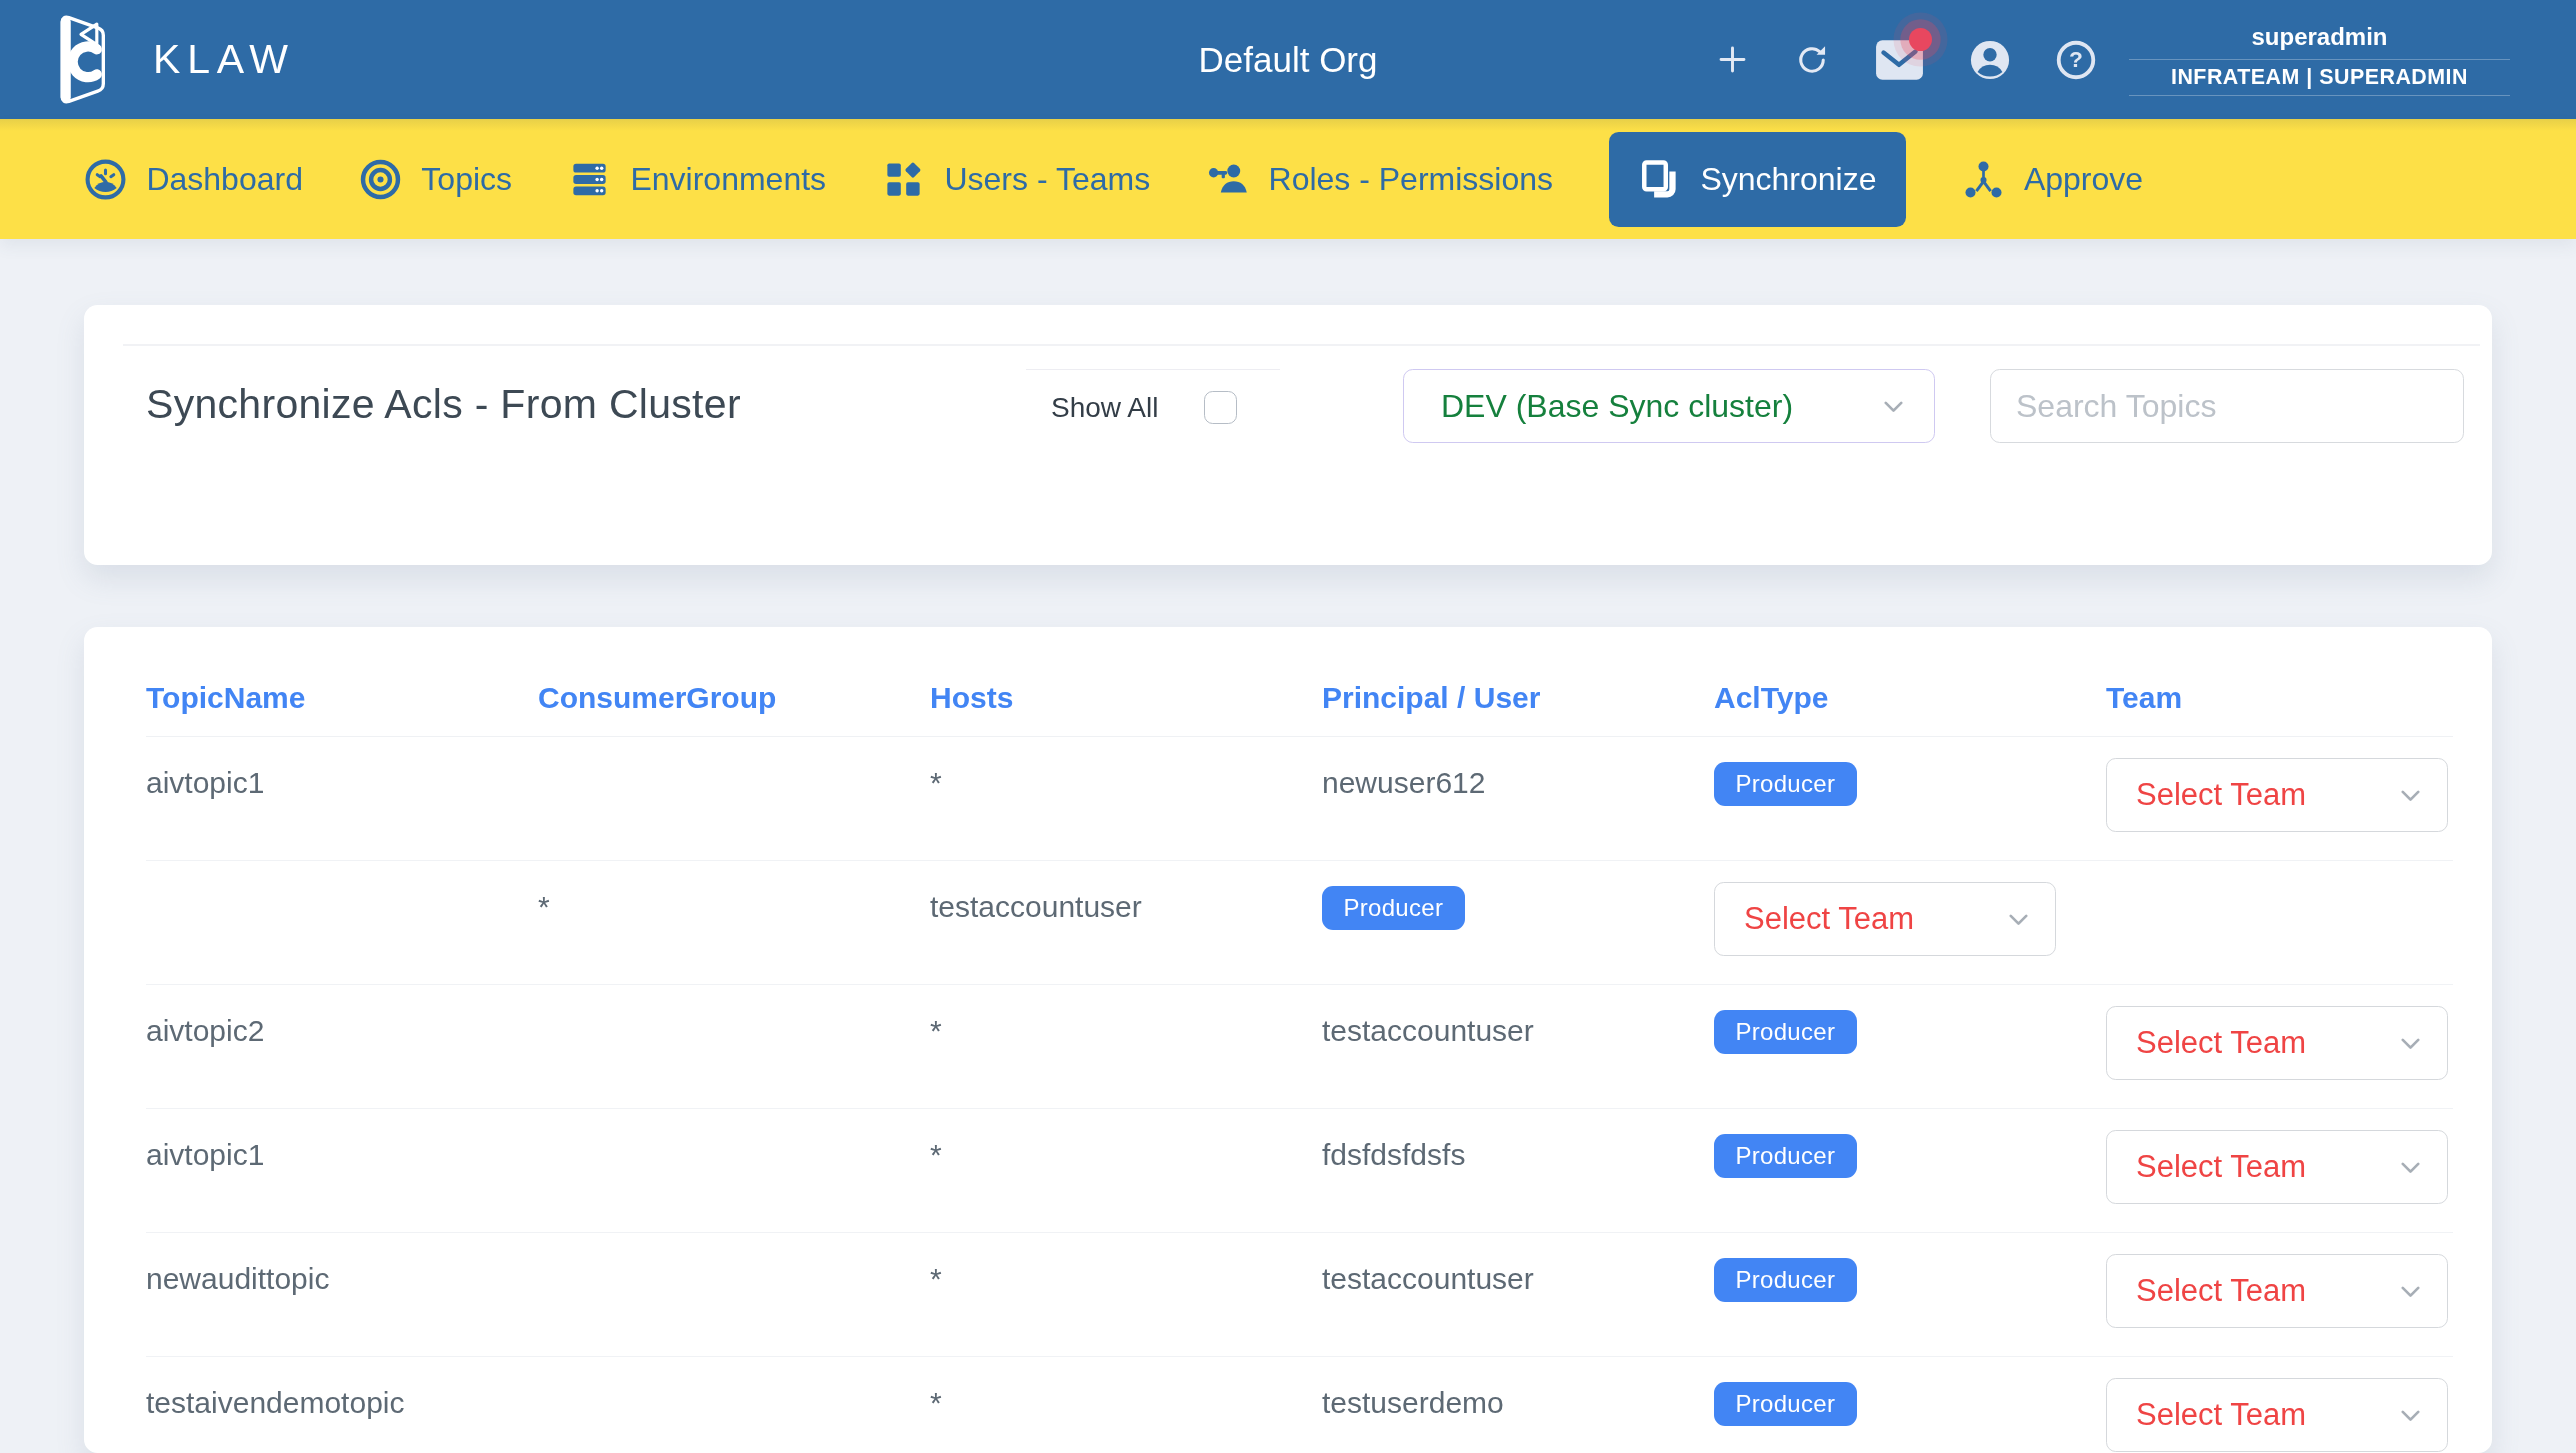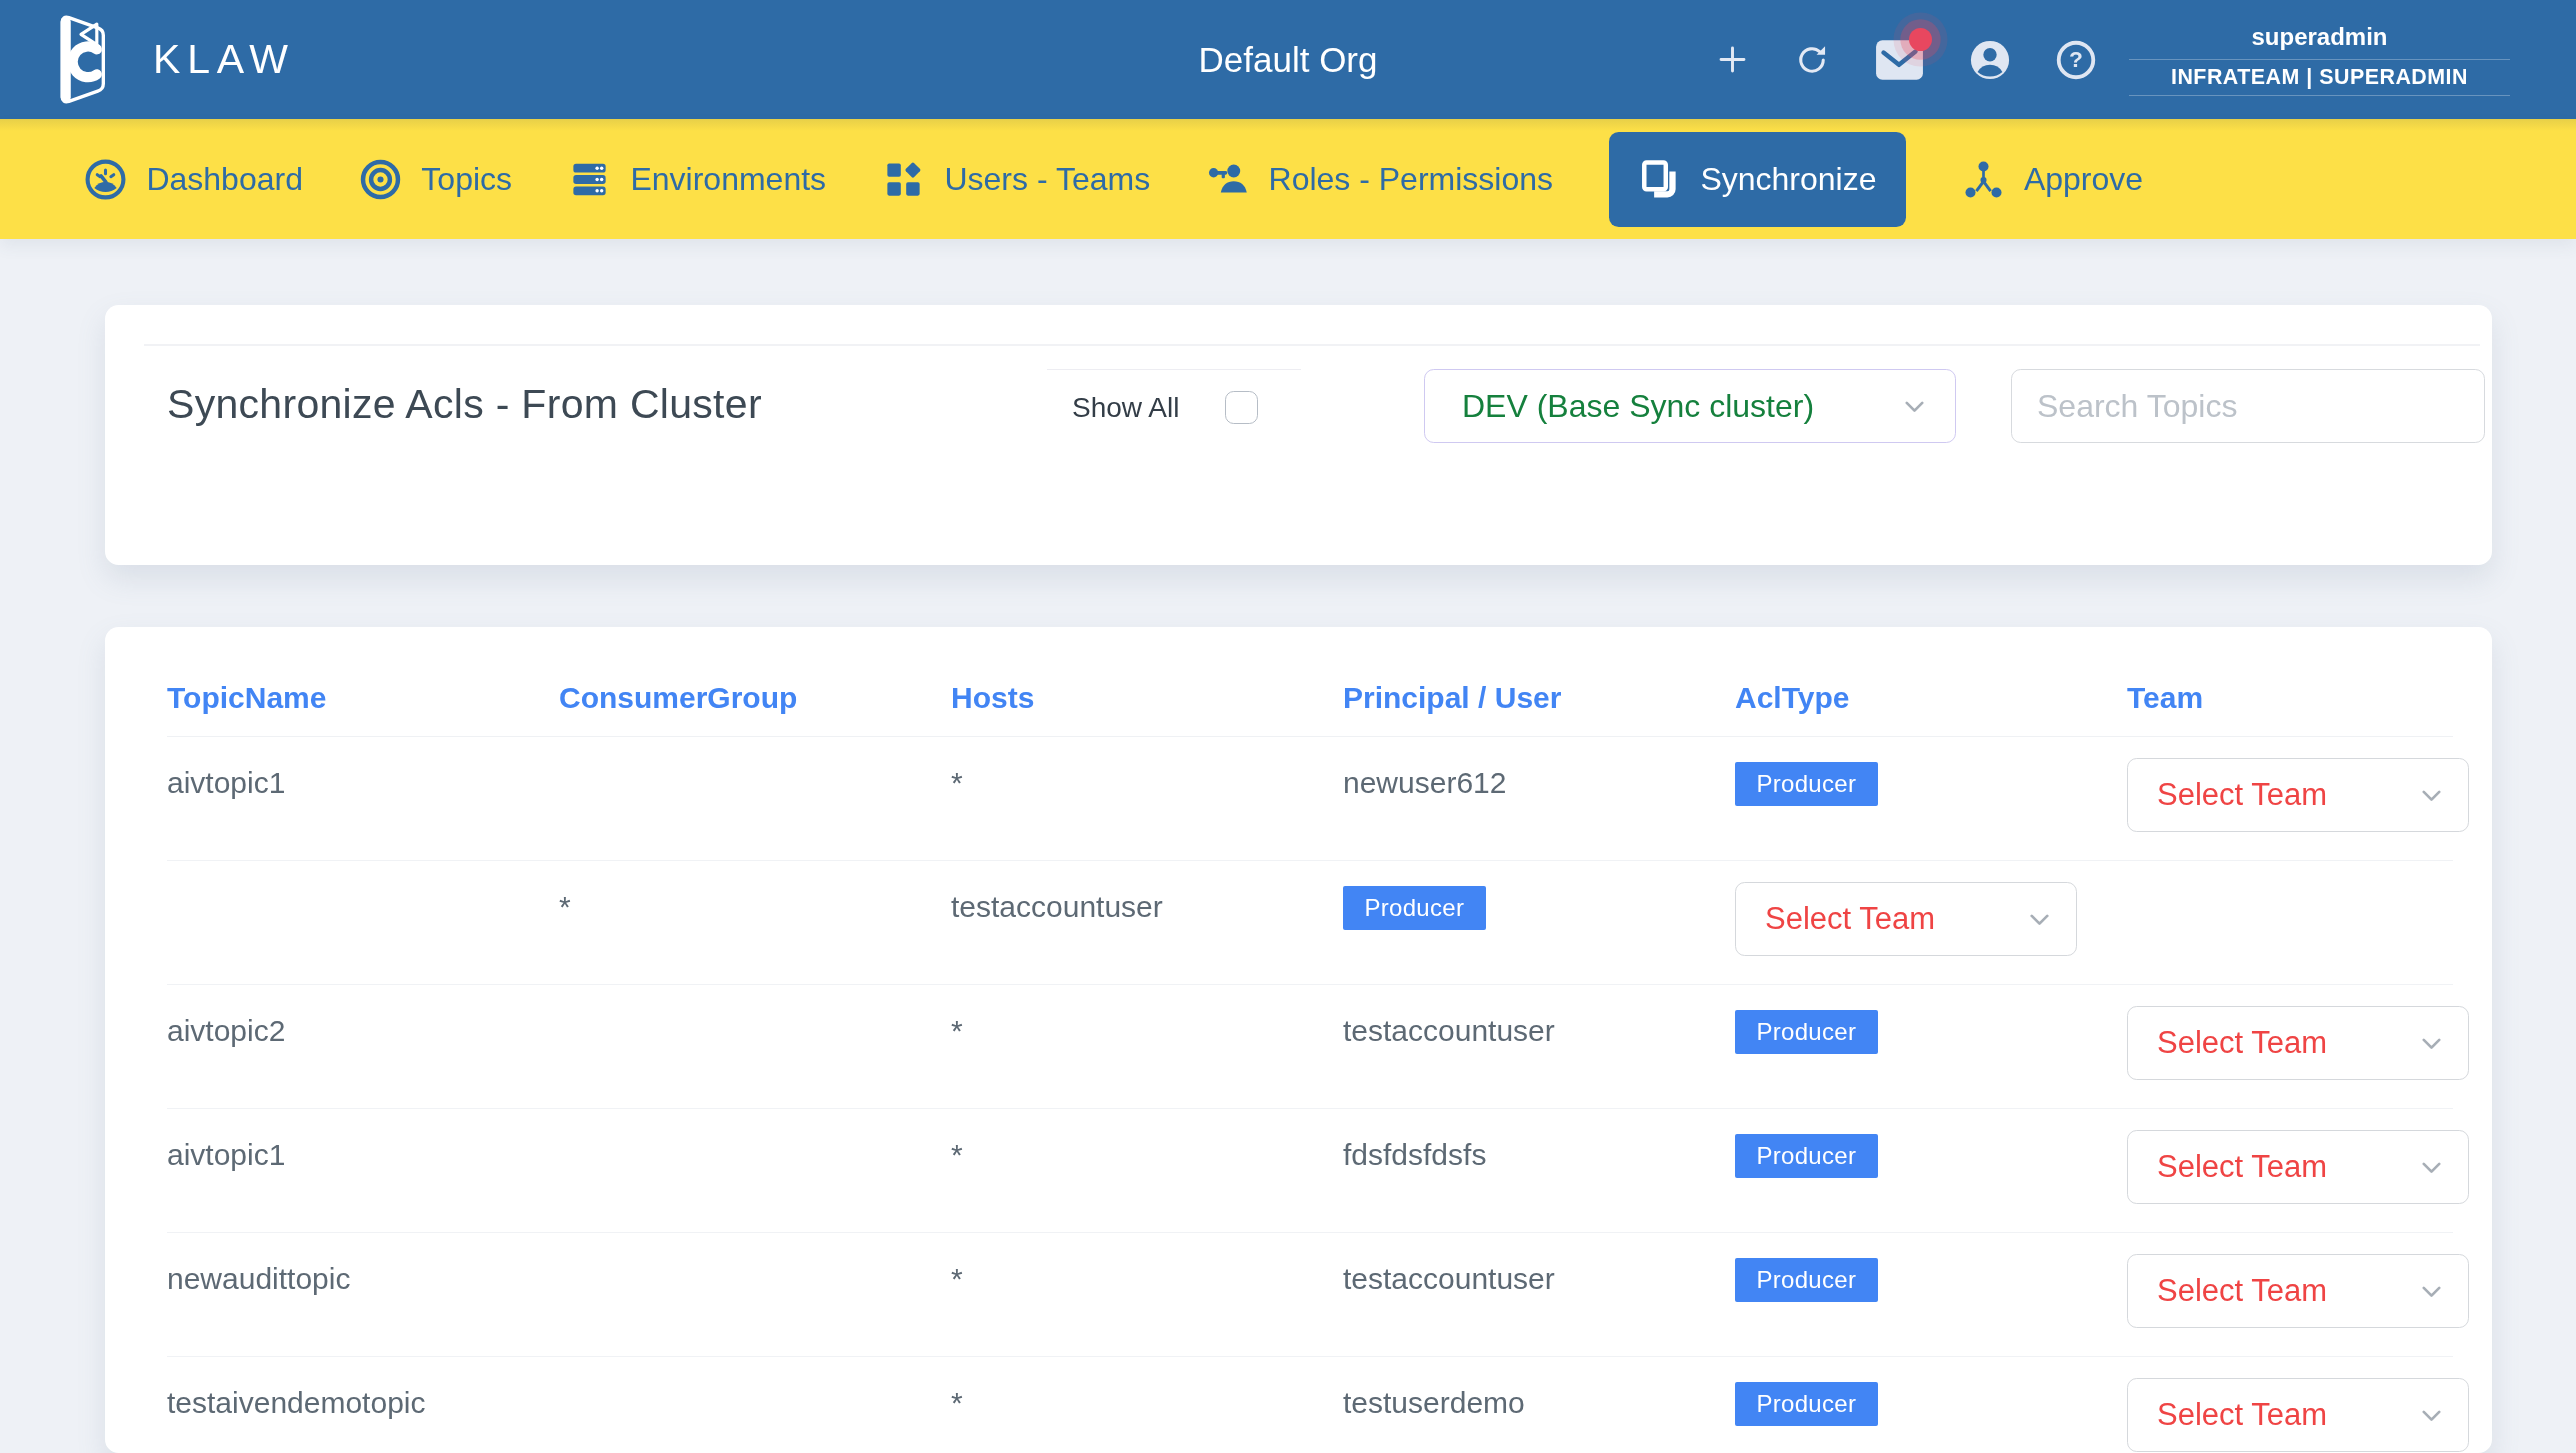--- a/index.html
+++ b/index.html
@@ -27,40 +27,40 @@
 
   
   .mainnav{position:relative;height:120px;background:#fde047;display:flex;align-items:center;padding-left:84px;gap:56px;box-shadow:0 7.8px 15.5px rgba(70,90,110,0.08);}
   .mainnav::before{content:'';position:absolute;top:0;left:0;right:0;height:11.7px;background:linear-gradient(rgba(40,60,80,0.10),rgba(40,60,80,0));pointer-events:none;}
   .nav-item{display:flex;align-items:center;gap:19.4px;color:#2e6ba6;font-size:32px;font-weight:500;cursor:pointer;white-space:nowrap;}
   .nav-item .nicon{line-height:0;}
   .nav-item .nicon svg{width:43px;height:43px;display:block;}
   .nav-item.active{background:#2e6ba6;color:#fff;border-radius:9.7px;height:95px;padding:0 29px;}
 
   
-  .content{padding:66px 84px 0;margin-left:21px;}
+  .content{padding:66px 84px 0;}
   .card{background:#fff;border-radius:13.6px;box-shadow:0 13.6px 29px rgba(110,130,155,0.16);}
   .panel-card{position:relative;height:260px;margin-bottom:62px;}
   .panel-rule{position:absolute;top:39px;left:39px;right:11.7px;height:1.9px;background:#f1f2f5;}
   .panel-heading{position:absolute;left:62px;top:76px;font-size:41px;color:#3d4954;font-weight:500;letter-spacing:0.3px;}
   .showall{position:absolute;left:942px;top:64px;width:254px;height:76px;border-top:1.9px solid #ededf2;display:flex;align-items:center;justify-content:space-between;padding:0 43px 0 25px;box-sizing:border-box;}
   .showall-label{font-size:28px;font-weight:500;color:#333d47;}
   .checkbox{width:33px;height:33px;border:1.9px solid #b6bdc6;border-radius:8.7px;background:#fff;cursor:pointer;box-sizing:border-box;}
   .cluster-select{position:absolute;left:1319px;top:64px;width:532px;height:74px;border:1.9px solid #cfc9f1;border-radius:9.7px;background:#fff;display:flex;align-items:center;justify-content:space-between;padding:0 25px 0 37px;box-sizing:border-box;font-size:32px;color:#15803d;cursor:pointer;}
   .search-input{position:absolute;left:1906px;top:64px;width:474px;height:74px;border:1.9px solid #d7dade;border-radius:9.7px;background:#fff;padding:0 25px;box-sizing:border-box;font-size:32px;color:#4a545e;font-family:"Liberation Sans",sans-serif;outline:none;}
   .search-input::placeholder{color:#bcc2c9;}
 
   
   .table-card{height:826px;padding:0 39px 0 62px;box-sizing:border-box;overflow:hidden;}
   .thead,.trow{display:grid;grid-template-columns:392px 392px 392px 392px 392px minmax(0,1fr);}
   .thead{height:110px;align-items:center;padding-top:33px;box-sizing:border-box;border-bottom:1.9px solid #eff1f4;color:#4285f4;font-size:30px;font-weight:700;}
   .trow{height:123px;border-bottom:1.9px solid #f0f2f5;color:#5d6974;font-size:30px;align-items:start;}
   .trow:last-child{border-bottom:none;}
   .cell{padding-top:29px;}
-  .badge{display:inline-block;margin-top:25px;background:#4285f4;color:#fff;font-size:24px;font-weight:500;padding:7.8px 21.4px;border-radius:2px;letter-spacing:0.3px;}
+  .badge{display:inline-block;margin-top:25px;background:#4285f4;color:#fff;font-size:24px;font-weight:500;padding:7.8px 21.4px;border-radius:11px;letter-spacing:0.3px;}
   .team-select{margin-top:21.4px;width:342px;height:74px;border:1.9px solid #d5d8dc;border-radius:9.7px;background:#fff;display:flex;align-items:center;justify-content:space-between;padding:0 21.4px 0 29px;box-sizing:border-box;color:#ef4444;font-size:31px;cursor:pointer;}
   .chev{line-height:0;}
   .chev svg{width:31px;height:31px;display:block;}
 </style>
 </head>
 <body>
 
 <div id="app">
 
   <div class="topbar">

